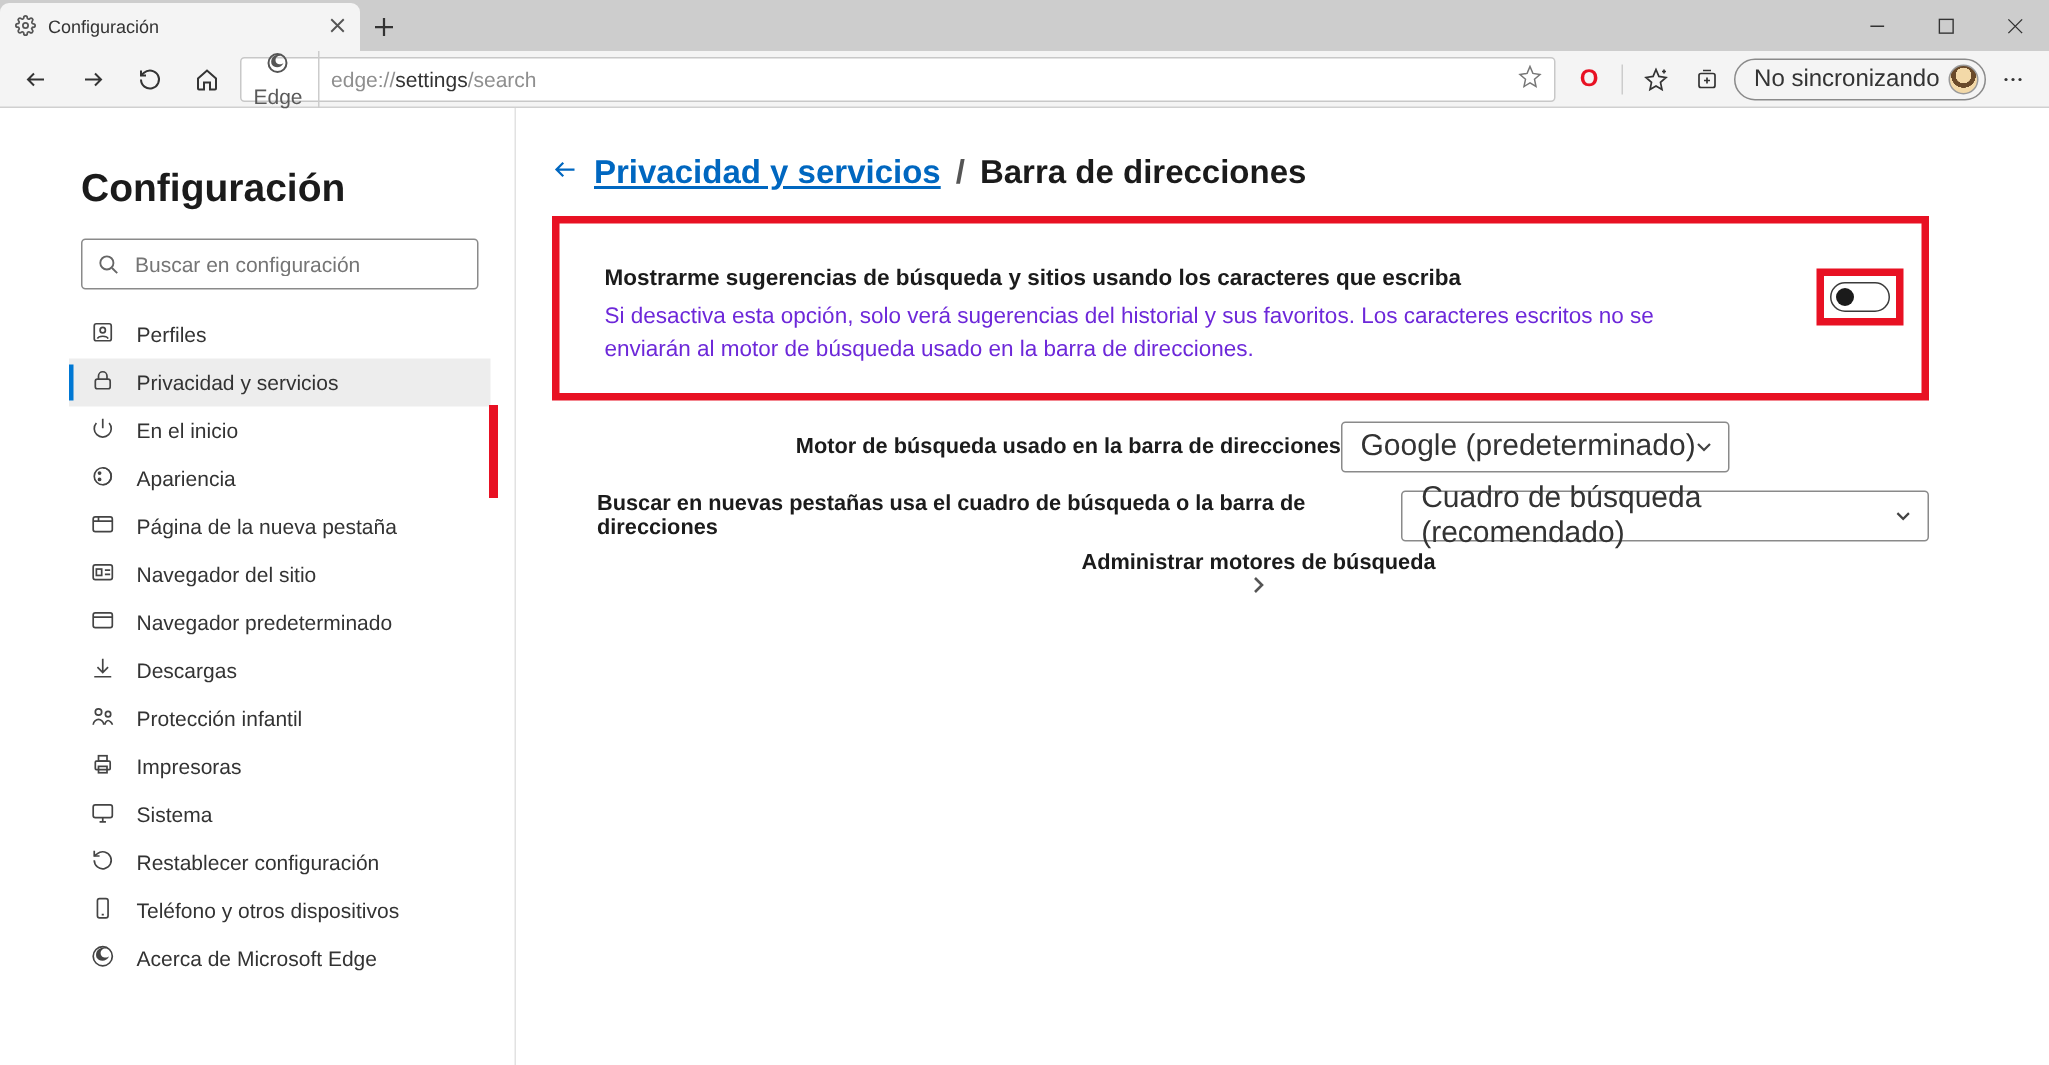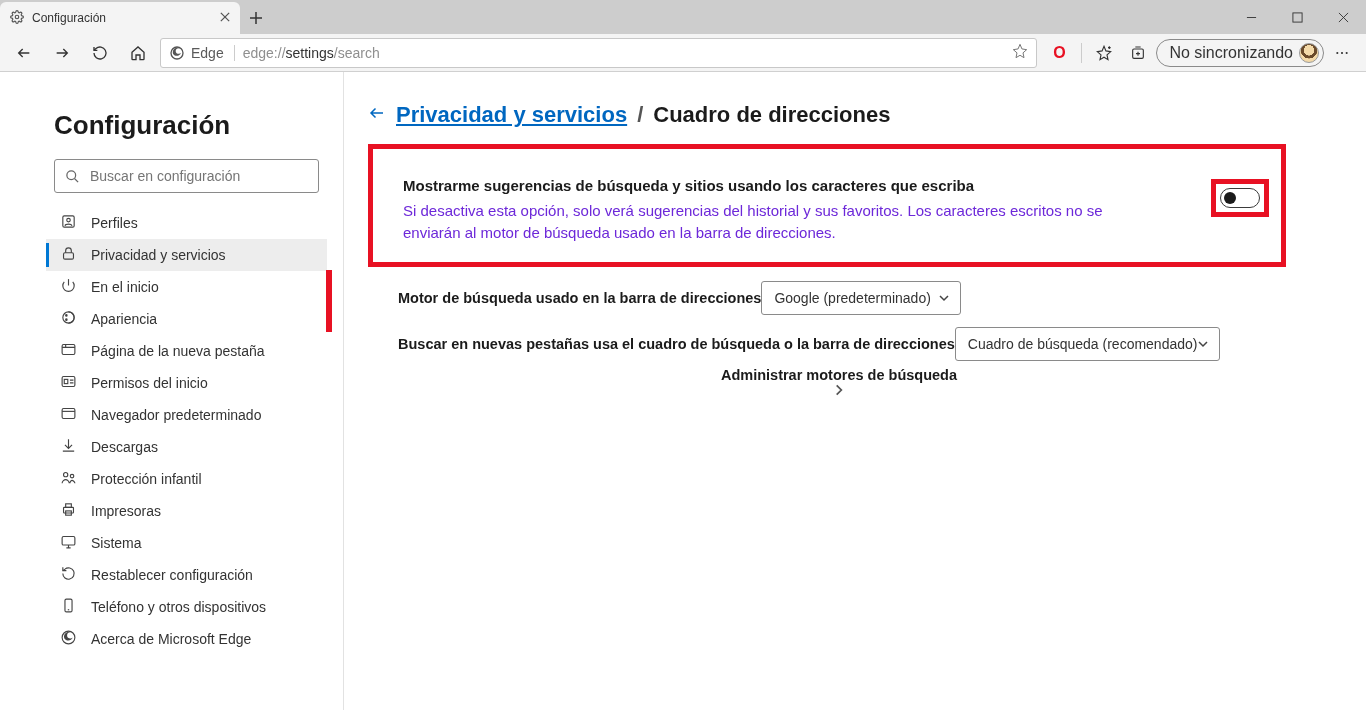--- a/index.html
+++ b/index.html
@@ -78,21 +78,21 @@
     border-radius: 3px;
     display: flex;
     align-items: center;
     padding: 0 8px;
     gap: 8px;
     color: #5a5a5a;
     font-size: 14px;
   }
   .address-bar .edge-badge {
     display: flex; align-items: center; gap: 6px; color: #5a5a5a;
-    padding-right: 10px; border-right: 1px solid #ccc;
+    padding-right: 10px; border-right: 1px solid #ccc; flex-direction: column;
   }
   .address-bar .edge-badge svg { width: 16px; height: 16px; }
   .address-bar .url { flex: 1; color: #333; }
   .address-bar .url .gray { color: #8f8f8f; }
   .address-bar .star svg { width: 16px; height: 16px; }
   .toolbar-right {
     display: flex; align-items: center; gap: 2px;
   }
   .sync-pill {
     border: 1px solid #8a8a8a;
@@ -209,33 +209,33 @@
     background: #fff;
     position: relative;
   }
   .toggle .knob {
     position: absolute; left: 3px; top: 3px;
     width: 12px; height: 12px; border-radius: 50%;
     background: #1b1b1b;
   }
 
   .setting-row {
-    display: flex; align-items: center; justify-content: flex-start;
+    display: flex; align-items: center; justify-content: center;
     height: 46px;
     padding: 0 0 0 30px;
     font-size: 14.5px; font-weight: 600;
   }
   .select-like {
     border: 1px solid #8a8a8a;
     border-radius: 3px;
     height: 34px;
     min-width: 200px;
     padding: 0 10px 0 12px;
     display: flex; align-items: center; justify-content: space-between;
-    font-size: 14px; font-weight: 400; color:#333;
+    font-size: 20px; font-weight: 400; color:#333;
     background:#fff;
   }
   .select-like svg { width: 12px; height: 12px; }
   .select-like.wide { min-width: 264px; }
 
   .row-clickable {
     display:flex; align-items:center; justify-content:flex-start;
     height: 40px;
     padding: 0 6px 0 30px;
     font-size: 14.5px; font-weight: 600;
@@ -403,21 +403,21 @@
               <path d="M3 9h18M8 5v4"></path>
             </svg></span>
           <span>Página de la nueva pestaña</span>
         </li>
         <li class="nav-item">
           <span><svg viewBox="0 0 24 24" fill="none" stroke="#444" stroke-width="1.6">
               <rect x="3" y="5" width="18" height="14" rx="2"></rect>
               <rect x="6" y="9" width="5" height="6"></rect>
               <path d="M14 10h5M14 14h5"></path>
             </svg></span>
-          <span>Permisos del inicio</span>
+          <span>Navegador del sitio</span>
         </li>
         <li class="nav-item">
           <span><svg viewBox="0 0 24 24" fill="none" stroke="#444" stroke-width="1.6">
               <rect x="3" y="5" width="18" height="14" rx="2"></rect>
               <path d="M3 9h18"></path>
             </svg></span>
           <span>Navegador predeterminado</span>
         </li>
         <li class="nav-item">
           <span><svg viewBox="0 0 24 24" fill="none" stroke="#444" stroke-width="1.6">
@@ -475,21 +475,21 @@
 
   <div class="main">
     <div class="breadcrumb">
       <span class="back">
         <svg viewBox="0 0 24 24" fill="none" stroke="#0067c0" stroke-width="2">
             <path d="M20 12H4M10 18l-6-6 6-6"></path>
           </svg>
       </span>
       <span class="link">Privacidad y servicios</span>
       <span class="sep">/</span>
-      <span class="current">Cuadro de direcciones</span>
+      <span class="current">Barra de direcciones</span>
     </div>
 
     <div class="group">
       <div class="group-text">
         <div class="group-title">Mostrarme sugerencias de búsqueda y sitios usando los caracteres que escriba</div>
         <div class="group-desc">Si desactiva esta opción, solo verá sugerencias del historial y sus favoritos. Los caracteres escritos no se enviarán al motor de búsqueda usado en la barra de direcciones.</div>
       </div>
       <div class="toggle-wrap">
         <div class="toggle-highlight">
           <div class="toggle">

